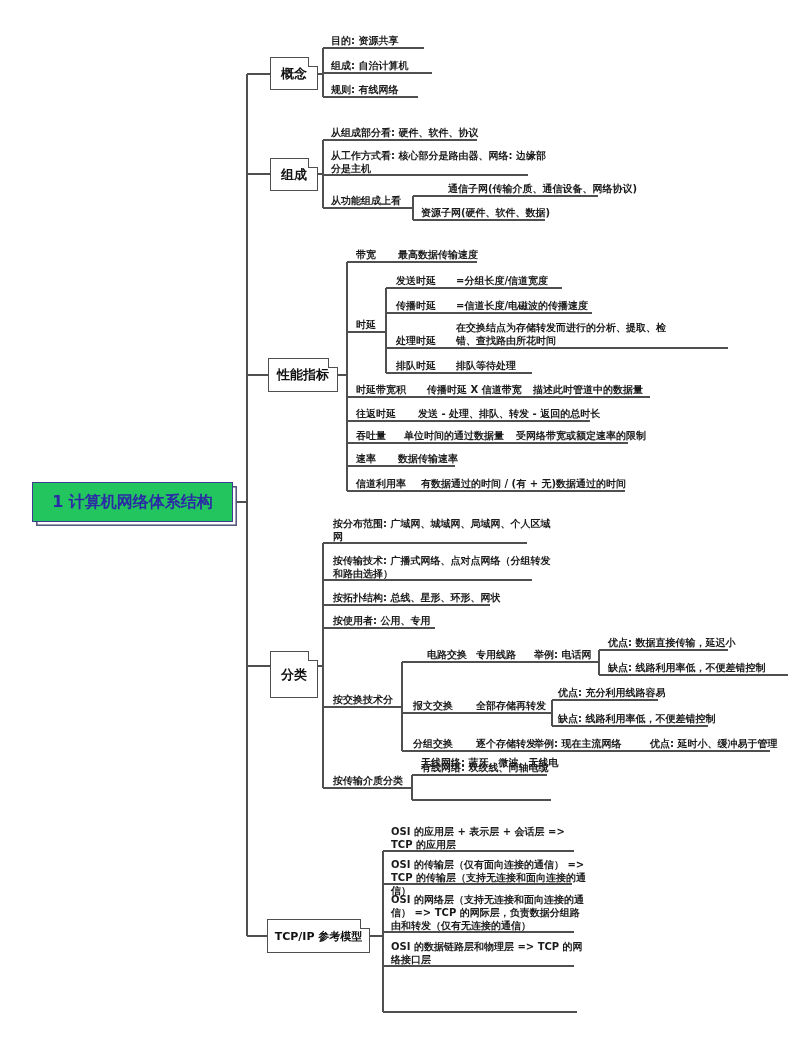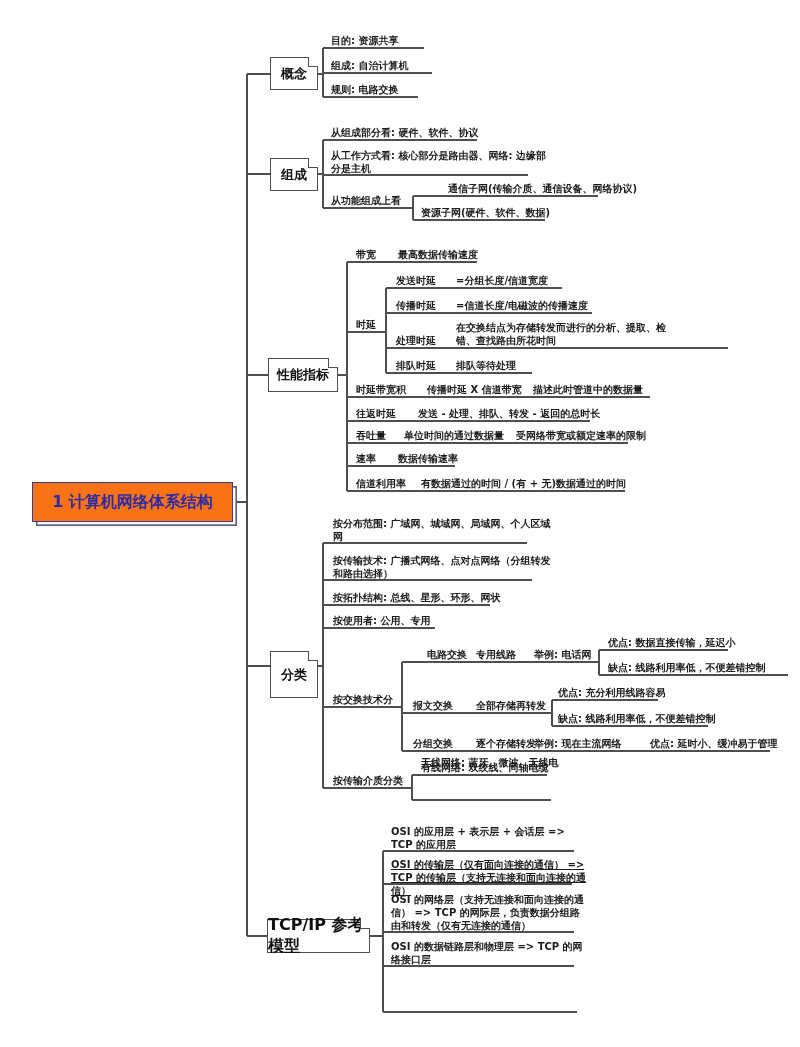--- a/index.html
+++ b/index.html
@@ -8,21 +8,21 @@
           font-family:"DejaVu Sans",sans-serif;}
   #lines{position:absolute;left:0;top:0;z-index:1;}
   .lbl{position:absolute;font:700 10px/13px "DejaVu Sans",sans-serif;color:#1b1b1b;
        white-space:nowrap;z-index:3;}
   .wrap{white-space:normal;}
   .topic{position:absolute;background:#fff;border:1.3px solid #4f4f4f;display:flex;
          align-items:center;justify-content:center;font:700 13px "DejaVu Sans",sans-serif;
          color:#111;z-index:2;box-sizing:border-box;}
   .topic::after{content:"";position:absolute;top:-1.3px;right:-1.3px;width:9px;height:9px;
          background:#fff;border-left:1.3px solid #4f4f4f;border-bottom:1.3px solid #4f4f4f;}
-  .root{position:absolute;left:32px;top:482px;width:201px;height:40px;background:#f97316;
+  .root{position:absolute;left:32px;top:482px;width:201px;height:40px;background:#22c55e;
         border:1.6px solid #3d3d8f;box-shadow:4px 4px 0 -1.6px #ffffff,4px 4px 0 0 #5a5a7d;
         display:flex;align-items:center;justify-content:center;
         font:700 16px "DejaVu Sans",sans-serif;color:#2b2ba6;z-index:2;box-sizing:border-box;}
   .watermark{position:absolute;right:4px;top:1000px;font:700 26px "DejaVu Sans",sans-serif;
         color:rgba(150,150,150,0.20);letter-spacing:1px;z-index:1;
         text-shadow:1px 1px 0 rgba(255,255,255,0.85);}
 </style>
 </head>
 <body>
 
@@ -100,25 +100,25 @@
       <line x1="383" y1="1012" x2="577" y2="1012"></line>
     </g>
   </svg>
 
   <div class="root">1 计算机网络体系结构</div>
 
   <div class="topic" style="left:270px;top:57px;width:48px;height:33px;">概念</div>
   <div class="topic" style="left:270px;top:158px;width:48px;height:33px;">组成</div>
   <div class="topic" style="left:268px;top:358px;width:70px;height:34px;">性能指标</div>
   <div class="topic" style="left:270px;top:651px;width:48px;height:47px;">分类</div>
-  <div class="topic" style="left:267px;top:919px;width:103px;height:34px;font-size:16px;">TCP/IP 参考模型</div>
+  <div class="topic" style="left:267px;top:919px;width:103px;height:34px;font-size:11px;">TCP/IP 参考模型</div>
 
   <div class="lbl" style="left:331px;top:34px;">目的: 资源共享</div>
   <div class="lbl" style="left:331px;top:59px;">组成: 自治计算机</div>
-  <div class="lbl" style="left:331px;top:83px;">规则: 电路交换</div>
+  <div class="lbl" style="left:331px;top:83px;">规则: 有线网络</div>
 
   <div class="lbl" style="left:331px;top:126px;">从组成部分看: 硬件、软件、协议</div>
   <div class="lbl wrap" style="left:331px;top:149px;width:224px;">从工作方式看: 核心部分是路由器、网络: 边缘部分是主机</div>
   <div class="lbl" style="left:331px;top:194px;">从功能组成上看</div>
   <div class="lbl" style="left:421px;top:182px;margin-left:27px;">通信子网(传输介质、通信设备、网络协议)</div>
   <div class="lbl" style="left:421px;top:206px;">资源子网(硬件、软件、数据)</div>
 
   <div class="lbl" style="left:356px;top:248px;">带宽</div>
   <div class="lbl" style="left:398px;top:248px;">最高数据传输速度</div>
   <div class="lbl" style="left:356px;top:318px;">时延</div>
@@ -159,18 +159,18 @@
   <div class="lbl" style="left:558px;top:712px;">缺点: 线路利用率低，不便差错控制</div>
   <div class="lbl" style="left:413px;top:737px;">分组交换</div>
   <div class="lbl" style="left:476px;top:737px;">逐个存储转发</div>
   <div class="lbl" style="left:534px;top:737px;">举例: 现在主流网络</div>
   <div class="lbl" style="left:650px;top:737px;">优点: 延时小、缓冲易于管理</div>
   <div class="lbl" style="left:333px;top:774px;">按传输介质分类</div>
   <div class="lbl" style="left:421px;top:761px;">有线网络: 双绞线、同轴电缆</div>
   <div class="lbl" style="left:421px;top:756px;">无线网络: 蓝牙、微波、无线电</div>
 
   <div class="lbl wrap" style="left:391px;top:825px;width:195px;">OSI 的应用层 + 表示层 + 会话层 =&gt; TCP 的应用层</div>
-  <div class="lbl wrap" style="left:391px;top:858px;width:195px;text-decoration:underline;">OSI 的传输层（仅有面向连接的通信） =&gt; TCP 的传输层（支持无连接和面向连接的通信）</div>
+  <div class="lbl wrap" style="left:391px;top:858px;width:195px;">OSI 的传输层（仅有面向连接的通信） =&gt; TCP 的传输层（支持无连接和面向连接的通信）</div>
   <div class="lbl wrap" style="left:391px;top:893px;width:195px;">OSI 的网络层（支持无连接和面向连接的通信） =&gt; TCP 的网际层，负责数据分组路由和转发（仅有无连接的通信）</div>
   <div class="lbl wrap" style="left:391px;top:940px;width:195px;">OSI 的数据链路层和物理层 =&gt; TCP 的网络接口层</div>
 
 
 </div>
 
 </body></html>

